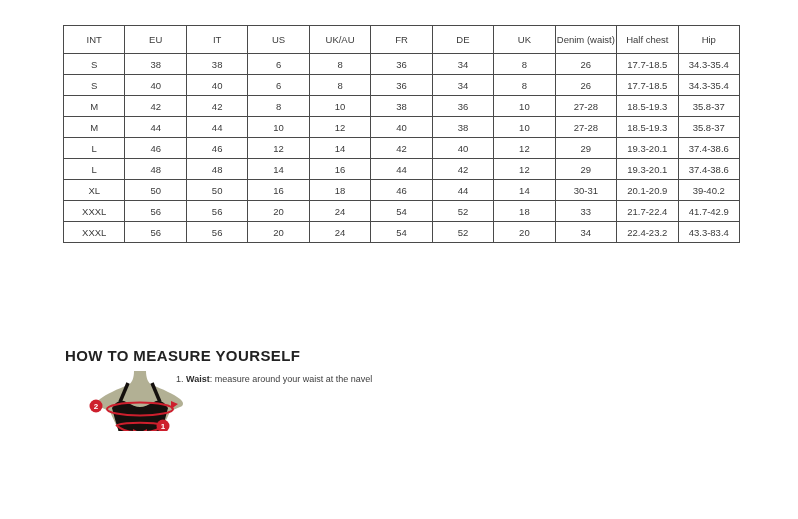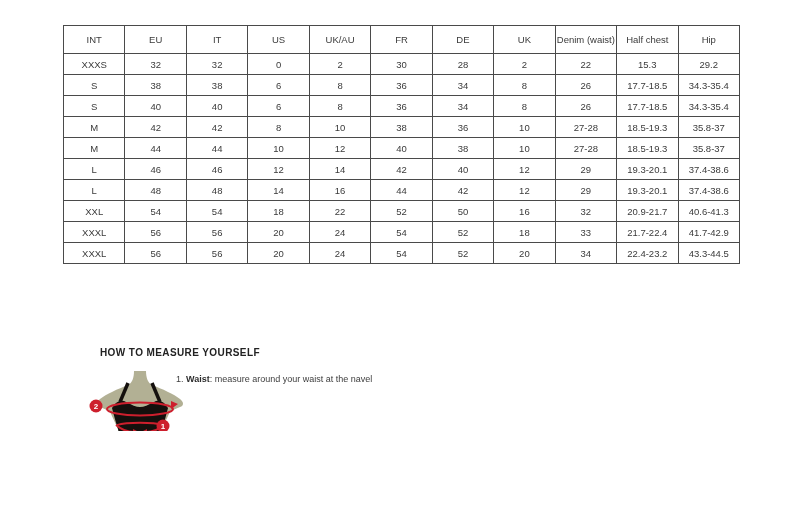--- a/index.html
+++ b/index.html
@@ -39,25 +39,24 @@
     white-space: nowrap;
   }
   table.size-table thead th { height: 27px; }
   table.size-table tbody td { height: 20px; }
 
   
   .measure-heading {
     position: absolute;
     left: 65px;
     top: 347px;
-    font-size: 10px;
+    font-size: 15px;
     font-weight: bold;
     letter-spacing: 0.4px;
     color: #222222;
-    margin-left: 35px;
   }
   .measure-steps {
     position: absolute;
     left: 176px;
     top: 371px;
     font-size: 9px;
     color: #3d3d3d;
   }
   .measure-step {
     height: 17.3px;
@@ -89,33 +88,20 @@
           <th>FR</th>
           <th>DE</th>
           <th>UK</th>
           <th>Denim (waist)</th>
           <th>Half chest</th>
           <th>Hip</th>
         </tr>
     </thead>
     <tbody>
         <tr>
-          <td>XXXS</td>
-          <td>32</td>
-          <td>32</td>
-          <td>0</td>
-          <td>2</td>
-          <td>30</td>
-          <td>28</td>
-          <td>2</td>
-          <td>22</td>
-          <td>15.3</td>
-          <td>29.2</td>
-        </tr>
-        <tr>
           <td>S</td>
           <td>38</td>
           <td>38</td>
           <td>6</td>
           <td>8</td>
           <td>36</td>
           <td>34</td>
           <td>8</td>
           <td>26</td>
           <td>17.7-18.5</td>
@@ -180,31 +166,31 @@
           <td>14</td>
           <td>16</td>
           <td>44</td>
           <td>42</td>
           <td>12</td>
           <td>29</td>
           <td>19.3-20.1</td>
           <td>37.4-38.6</td>
         </tr>
         <tr>
-          <td>XXL</td>
-          <td>54</td>
-          <td>54</td>
-          <td>18</td>
-          <td>22</td>
-          <td>52</td>
+          <td>XL</td>
+          <td>50</td>
           <td>50</td>
           <td>16</td>
-          <td>32</td>
-          <td>20.9-21.7</td>
-          <td>40.6-41.3</td>
+          <td>18</td>
+          <td>46</td>
+          <td>44</td>
+          <td>14</td>
+          <td>30-31</td>
+          <td>20.1-20.9</td>
+          <td>39-40.2</td>
         </tr>
         <tr>
           <td>XXXL</td>
           <td>56</td>
           <td>56</td>
           <td>20</td>
           <td>24</td>
           <td>54</td>
           <td>52</td>
           <td>18</td>
@@ -216,21 +202,21 @@
           <td>XXXL</td>
           <td>56</td>
           <td>56</td>
           <td>20</td>
           <td>24</td>
           <td>54</td>
           <td>52</td>
           <td>20</td>
           <td>34</td>
           <td>22.4-23.2</td>
-          <td>43.3-44.5</td>
+          <td>43.3-83.4</td>
         </tr>
       </tbody>
   </table>
 
   <div class="measure-heading">HOW TO MEASURE YOURSELF</div>
 
   <div class="figure-wrap">
     <svg width="115" height="118" viewBox="0 0 115 118">
 
       <path fill="#b2b094" d="M 52,3

